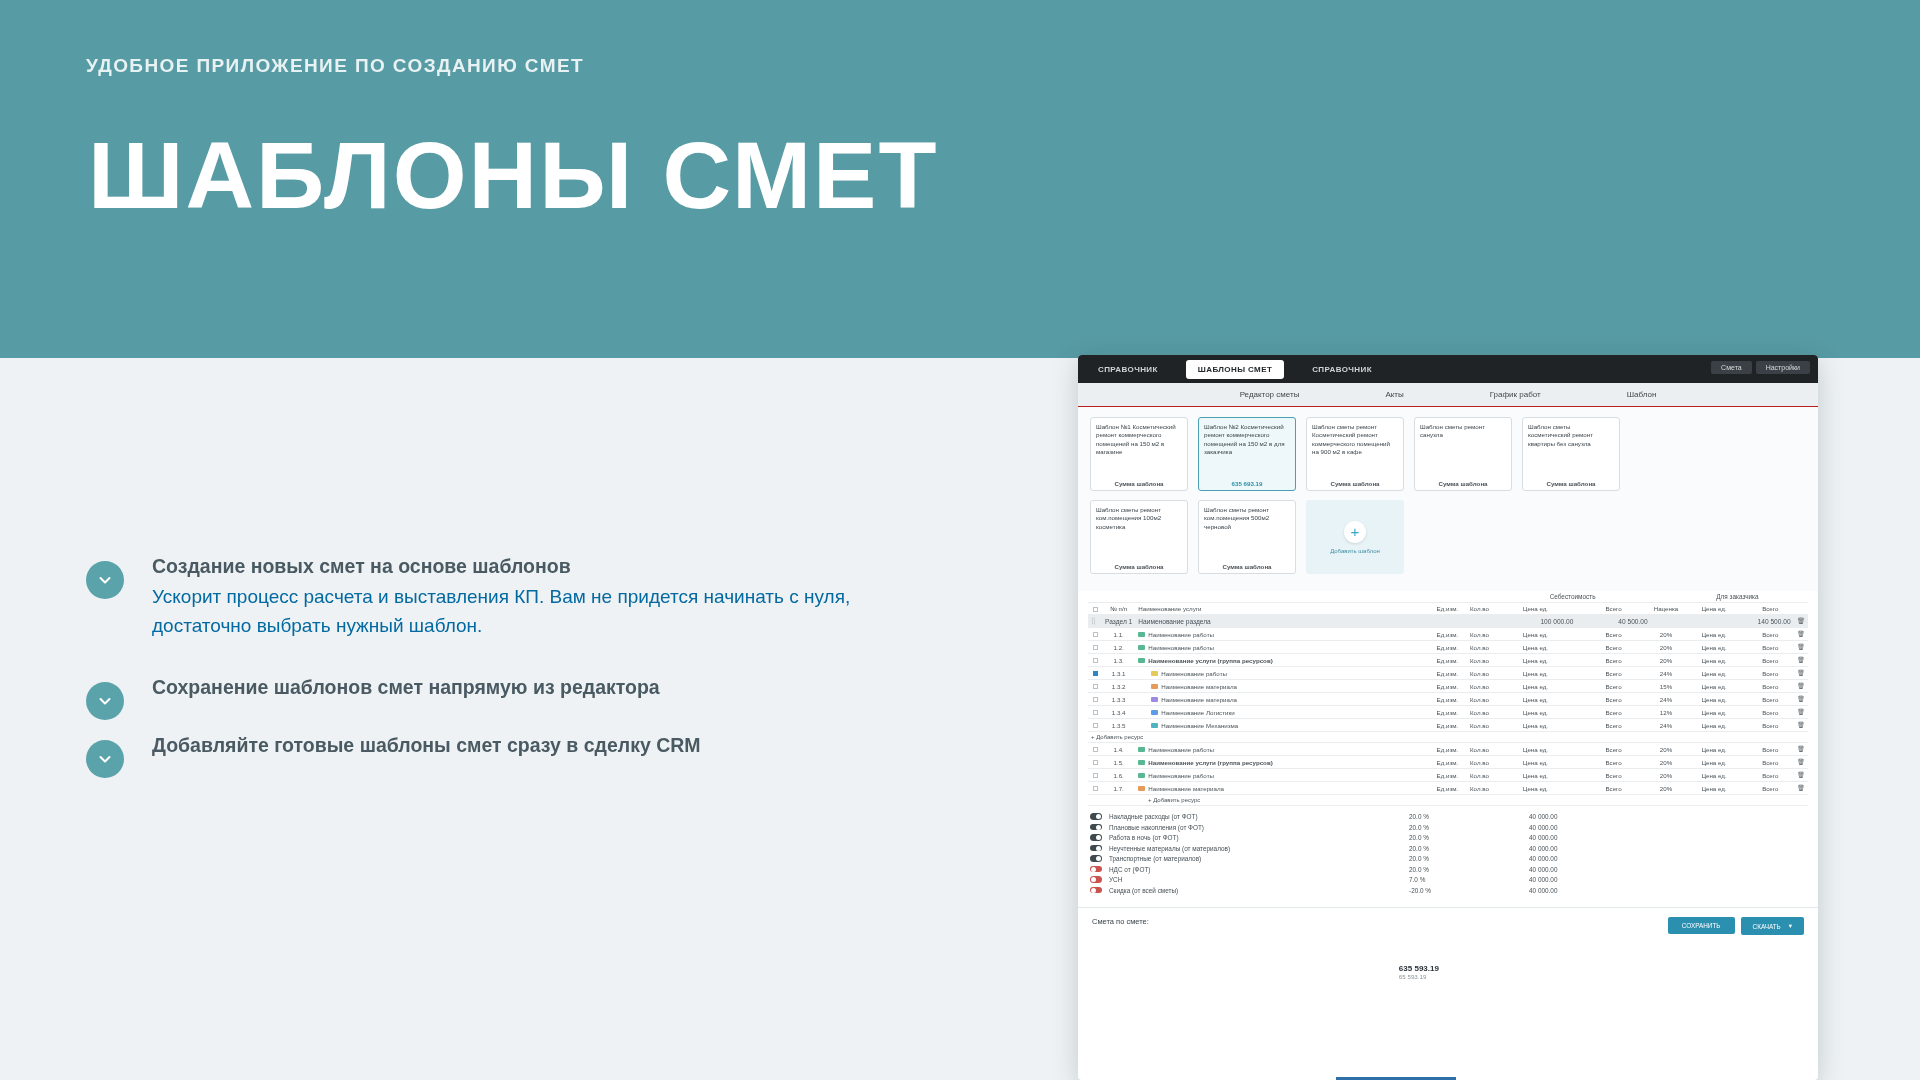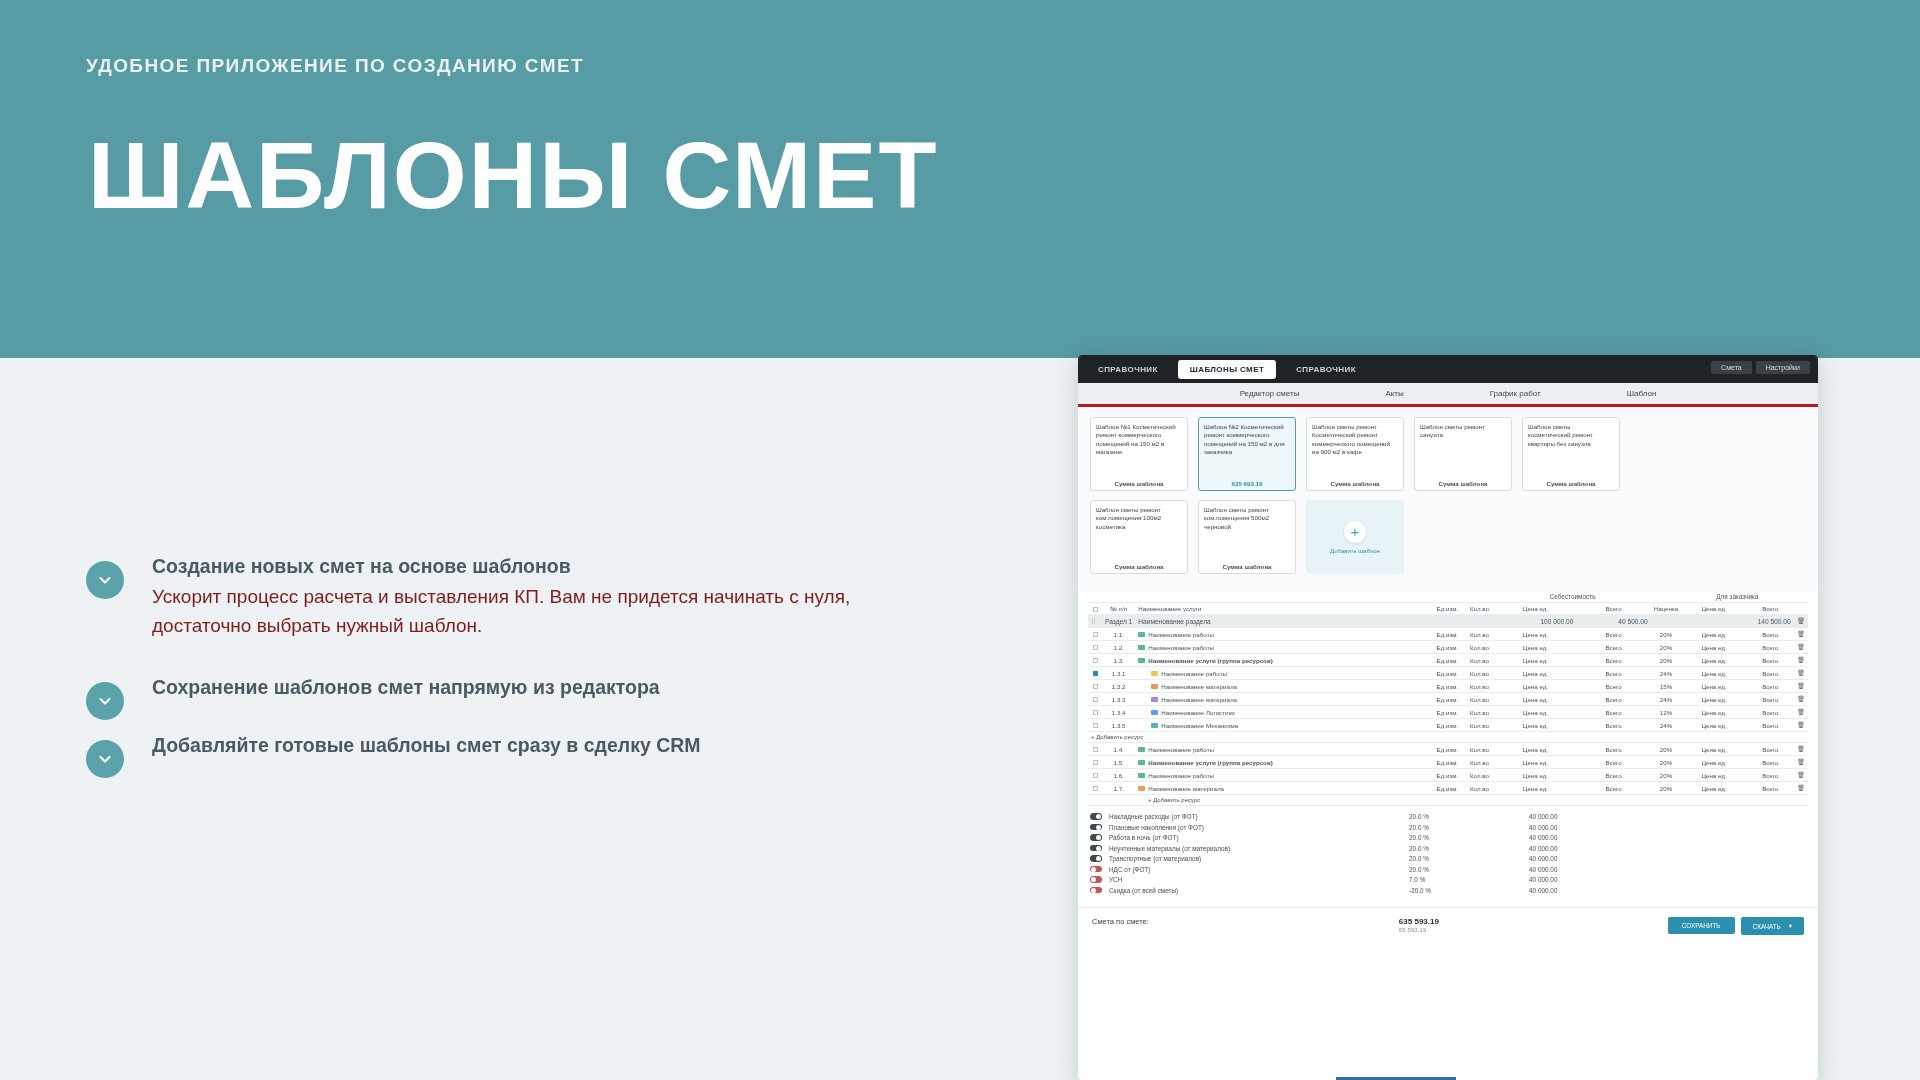--- a/index.html
+++ b/index.html
@@ -32,48 +32,48 @@
   .feature-icon {
     position:absolute; left:0; top:6px;
     width:38px; height:38px; border-radius:50%;
     background:#5ba3ab; display:flex; align-items:center; justify-content:center;
   }
   .feature-icon svg { display:block; }
   .feature-title {
     font-size:19.5px; font-weight:bold; color:#4a5a63; margin-bottom:4px;
   }
   .feature-text {
-    font-size:19px; color:#7f1d1d; line-height:1.55;
+    font-size:19px; color:#0369a1; line-height:1.55;
   }
   
   .app {
     position:absolute; left:1078px; top:355px; width:740px; height:725px;
     background:#ffffff; border-radius:4px;
     box-shadow:0 6px 26px rgba(40,60,70,.22);
     overflow:hidden;
     font-size:7px; color:#3b4349;
   }
   
   .app-topbar {
     height:28px; background:#1f2326; display:flex; align-items:center;
-    padding:0 8px; gap:8px; position:relative;text-align:center;
+    padding:0 8px; gap:16px; position:relative;text-align:center;
   }
   .app-tab {
     color:#cfd4d7; font-size:8px; font-weight:bold; letter-spacing:.4px;
     padding:5px 12px; border-radius:3px; white-space:nowrap;
   }
   .app-tab.active { background:#ffffff; color:#20262a; }
   .topbar-right { position:absolute; right:8px; top:6px; display:flex; gap:4px; }
   .topbar-btn {
     background:#3a4045; color:#d7dbde; font-size:7px;
     padding:3px 10px; border-radius:2px;
   }
   
   .app-subnav {
-    height:24px; background:#eceff1; border-bottom:3px solid #b91c1c;
+    height:24px; background:#eceff1; border-bottom:1px solid #b91c1c;
     display:flex; align-items:center; justify-content:center; gap:86px;
   }
   .app-subnav span { font-size:8px; color:#3f484e; }
   
   .tpl-area { padding:10px 12px 8px 12px; background:#fafbfc; }
   .tpl-row { display:flex; gap:10px; margin-bottom:9px; }
   .tpl-card {
     width:98px; height:74px; border:1px solid #d7dde1; border-radius:3px;
     background:#ffffff; padding:5px 5px 3px 5px; position:relative;
     display:flex; flex-direction:column; justify-content:space-between;
@@ -135,21 +135,21 @@
   .toggle.off i { left:1px; }
   .coef-label { width:300px; }
   .coef-pct { width:120px; }
   .coef-sum { width:120px; }
   
   .app-footer {
     border-top:1px solid #e3e8ea; margin-top:6px; padding:9px 14px;
     display:flex; align-items:flex-start; background:#ffffff;
   }
   .total-label { font-size:7.5px; color:#39424a; }
-  .total-values { margin-left:250px; }
+  .total-values { margin-left:250px;margin-top:47px; }
   .total-main { font-size:8px; font-weight:bold; color:#2b333a; }
   .total-sub { font-size:6.2px; color:#8a949b; }
   .footer-btns { margin-left:auto; display:flex; gap:6px; align-items:flex-start; }
   .btn-save {
     background:#2b8fb0; color:#fff; font-size:6.4px; padding:5px 14px; border-radius:2px;
   }
   .btn-down {
     background:#2b8fb0; color:#fff; font-size:6.4px; padding:5px 12px; border-radius:2px;
     display:flex; align-items:center; gap:8px;
   }

